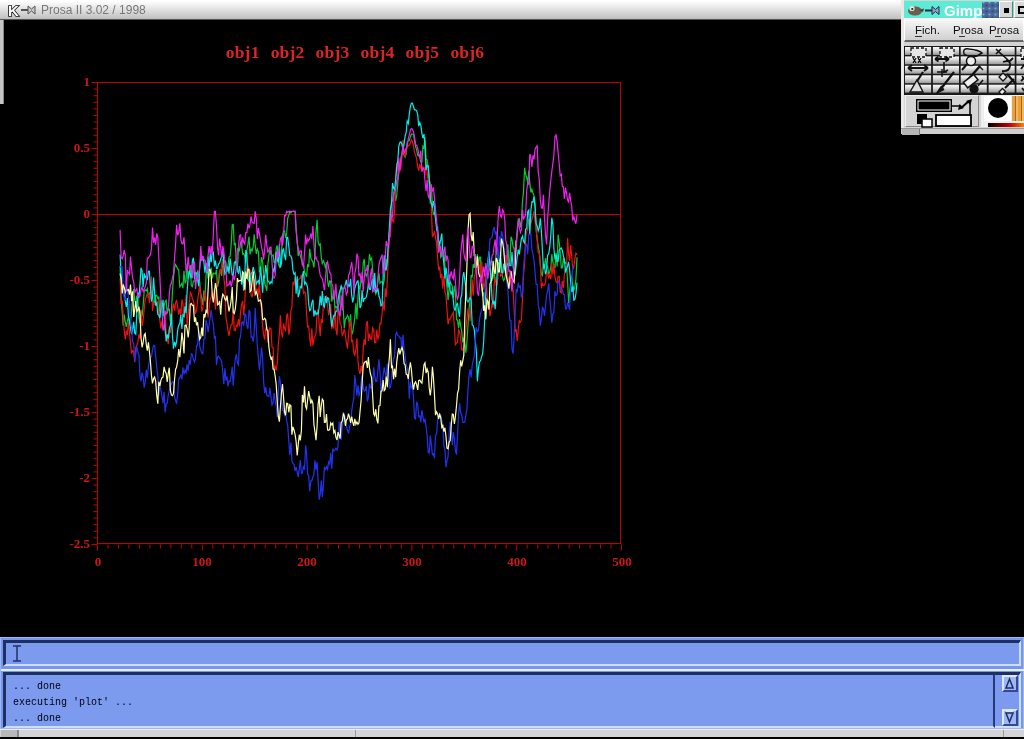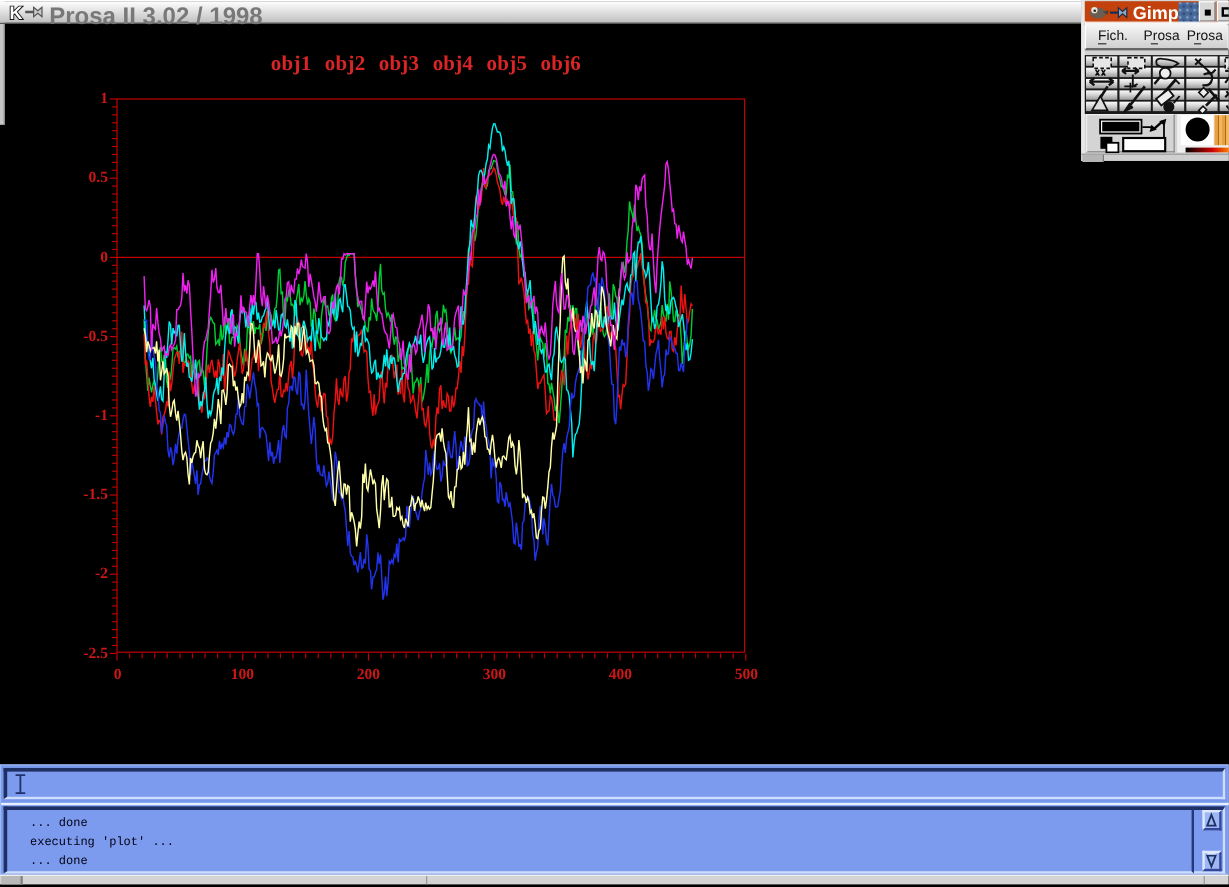--- a/index.html
+++ b/index.html
@@ -7,21 +7,21 @@
 <div style="position:absolute;left:0;top:0;width:4px;height:104px;background:#c6c6c6;border-right:1px solid #888"></div>
 
 <div style="position:absolute;left:0;top:0;width:901px;height:20px;background:linear-gradient(#ffffff,#ececec 30%,#c9c9c9 85%,#bdbdbd);border-top:1px solid #fff;border-bottom:1px solid #555">
  <svg width="40" height="20" style="position:absolute;left:0;top:0">
   <text x="8" y="15" font-family="Liberation Sans,sans-serif" font-size="15" font-weight="bold" fill="#fff" stroke="#111" stroke-width="1.6" paint-order="stroke">K</text>
   <g stroke="#555" fill="none">
         <line x1="21" y1="9" x2="28" y2="9" stroke-width="2"></line>
         <path d="M28 5 L28 13 L31.5 10 L35 13 L35 5 L31.5 8 Z" fill="#c8c8c8" stroke="#555" stroke-width="1"></path>
       </g>
  </svg>
- <span style="position:absolute;left:41px;top:2px;font-size:20px;font-weight:bold;color:#787878;letter-spacing:0px">Prosa II 3.02 / 1998</span>
+ <span style="position:absolute;left:41px;top:2px;font-size:12px;font-weight:normal;color:#787878;letter-spacing:0px">Prosa II 3.02 / 1998</span>
 </div>
 
 <svg style="position:absolute;left:0;top:0" width="1024" height="739">
     <rect x="97.5" y="82.5" width="523" height="461" fill="none" stroke="#c00000" stroke-width="1"></rect>
     <line x1="97.5" y1="214.5" x2="620.5" y2="214.5" stroke="#c00000" stroke-width="1"></line>
     <line x1="91.5" y1="82.5" x2="97.5" y2="82.5" stroke="#c00000"></line>
     <line x1="93.5" y1="89.1" x2="97.5" y2="89.1" stroke="#c00000"></line>
     <line x1="93.5" y1="95.7" x2="97.5" y2="95.7" stroke="#c00000"></line>
     <line x1="93.5" y1="102.3" x2="97.5" y2="102.3" stroke="#c00000"></line>
     <line x1="93.5" y1="108.9" x2="97.5" y2="108.9" stroke="#c00000"></line>
@@ -171,21 +171,21 @@
      <svg width="30" height="22">
         <g stroke="#20306a" stroke-width="1.5">
           <line x1="7" y1="3" x2="15" y2="3"></line>
           <line x1="11" y1="3" x2="11" y2="18"></line>
           <line x1="7" y1="18" x2="15" y2="18"></line>
         </g>
       </svg>
   </div>
   <div style="position:absolute;left:0px;top:31px;width:1024px;height:2px;background:#e7eefd"></div>
 
-  <div style="position:absolute;left:2px;top:34px;width:992px;height:56px;background:#7c9bee;border-top:3px solid #1e2f63;border-left:3px solid #1e2f63;border-bottom:2px solid #cdddfb;border-right:2px solid #24387a;font-family:'Liberation Mono',monospace;font-size:10px;color:#000010;line-height:16px;padding-left:19px;padding-top:4px">
+  <div style="position:absolute;left:2px;top:34px;width:992px;height:56px;background:#7c9bee;border-top:3px solid #1e2f63;border-left:3px solid #1e2f63;border-bottom:2px solid #cdddfb;border-right:2px solid #24387a;font-family:'Liberation Mono',monospace;font-size:10px;color:#000010;line-height:16px;padding-left:7px;padding-top:4px">
 ... done<br>executing 'plot' ...<br>... done</div>
 
   <div style="position:absolute;left:994px;top:34px;width:26px;height:56px;background:#7c9bee;border-top:3px solid #1e2f63;border-bottom:2px solid #cdddfb;border-right:2px solid #cdddfb">
     <div style="position:absolute;left:7px;top:0px;width:16px;height:17px;background:#9cb7f4;border:2px solid #34479a;border-top-color:#dde8fd;border-left-color:#dde8fd"></div>
     <svg width="26" height="51" style="position:absolute;left:0;top:0">
         <path d="M11 13 L18 13 L14.5 4 Z" fill="none" stroke="#1e2f63" stroke-width="1.5"></path>
       </svg>
     <div style="position:absolute;left:7px;top:34px;width:16px;height:17px;background:#9cb7f4;border:2px solid #34479a;border-top-color:#dde8fd;border-left-color:#dde8fd"></div>
     <svg width="26" height="51" style="position:absolute;left:0;top:0">
         <path d="M11 38 L18 38 L14.5 47 Z" fill="none" stroke="#1e2f63" stroke-width="1.5"></path>
@@ -196,21 +196,21 @@
 
 <div style="position:absolute;left:0;top:729px;width:1024px;height:8px;background:#d4d4d4;border-top:1px solid #eee">
   <div style="position:absolute;left:1px;top:0px;width:18px;height:7px;background:#b9b9b9;border-right:2px solid #888"></div>
   <div style="position:absolute;left:355px;top:0;width:1px;height:7px;background:#999"></div>
     <div style="position:absolute;left:1003px;top:0;width:1px;height:7px;background:#999"></div>
 </div>
 
 <div style="position:absolute;left:901px;top:0;width:123px;height:134px;background:#d4d4d4">
   <div style="position:absolute;left:0;top:0;width:3px;height:134px;background:#e8e8e8"></div>
 
-  <div style="position:absolute;left:3px;top:1px;width:111px;height:19px;background:#c2410c">
+  <div style="position:absolute;left:3px;top:1px;width:111px;height:19px;background:#5eead4">
     <svg width="120" height="19">
       <defs>
           <pattern id="hatch" width="6" height="6" patternUnits="userSpaceOnUse">
             <rect width="6" height="6" fill="#48689a"></rect>
             <circle cx="1.5" cy="1.5" r="1.1" fill="#86a6cc"></circle>
             <circle cx="4.5" cy="4.5" r="1.1" fill="#2c4a74"></circle>
           </pattern>
         </defs>
       <rect x="78" y="1" width="18" height="18" fill="url(#hatch)"></rect>
 

